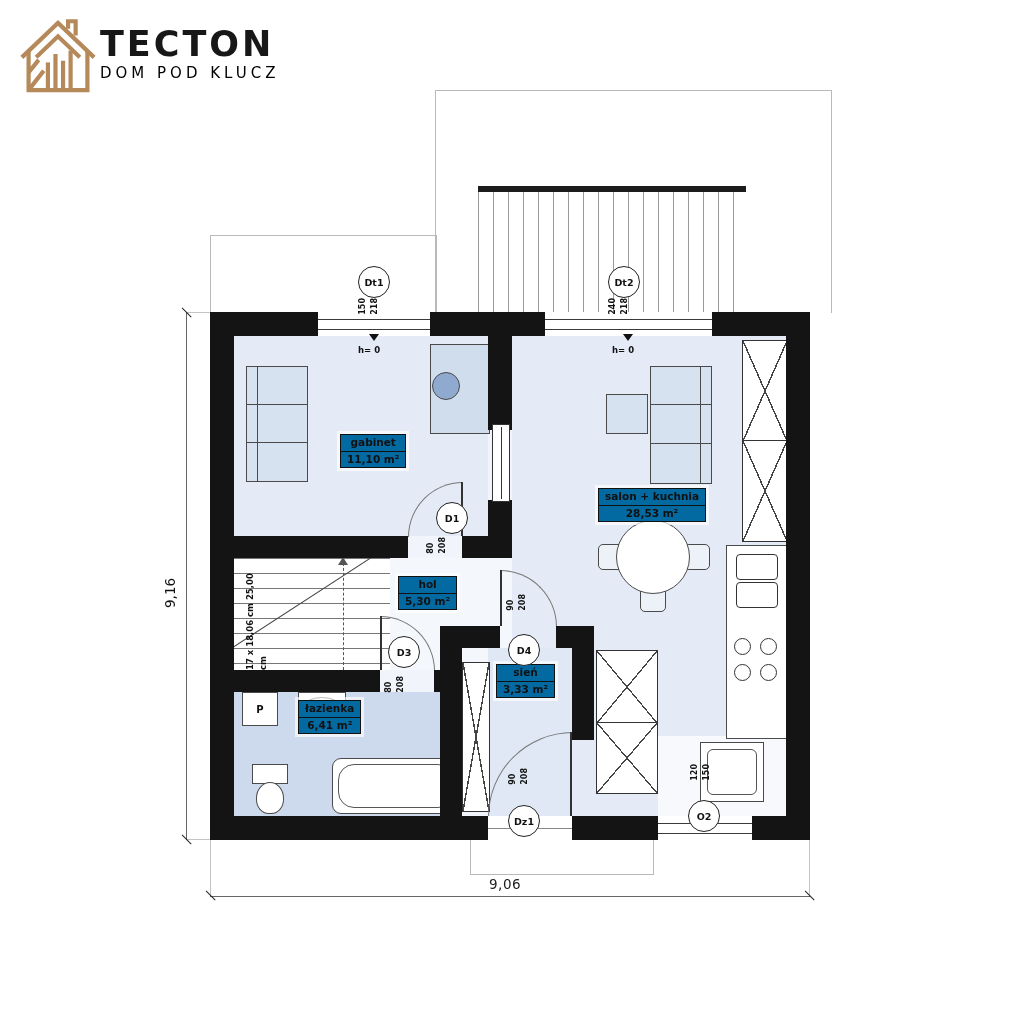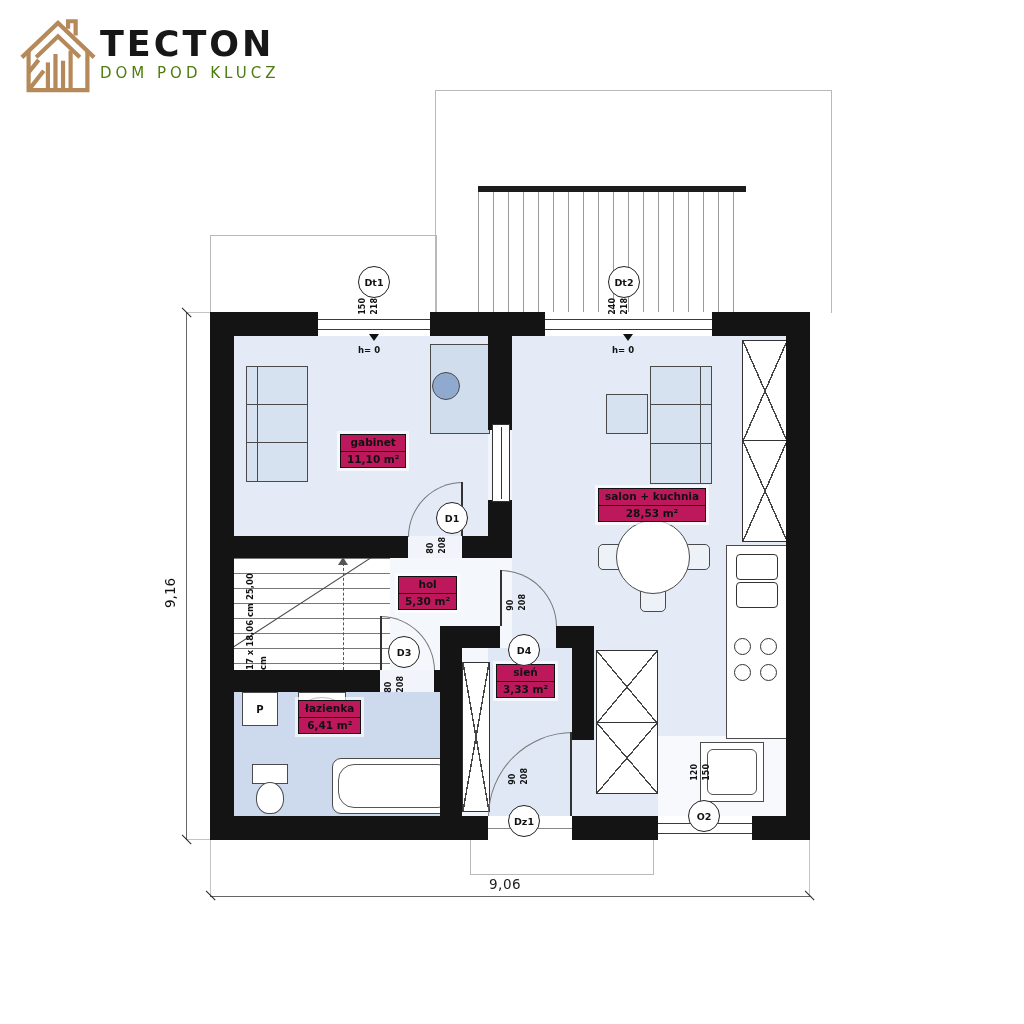--- a/index.html
+++ b/index.html
@@ -8,21 +8,21 @@
   .wall{position:absolute;background:#141414;z-index:10}
   .floor{position:absolute;z-index:1}
   .outline{position:absolute;border:1px solid #b9b9b9;z-index:0;background:transparent}
   .deck{position:absolute;z-index:0;border-top:6px solid #1c1c1c;
         background:repeating-linear-gradient(90deg,#9a9a9a 0 1px,transparent 1px 15px)}
   .win{position:absolute;background:#fff;display:flex;align-items:center;z-index:11}
   .win .glass{flex:1;height:9px;border-top:1px solid #3a3a3a;border-bottom:1px solid #3a3a3a}
   .thresh{position:absolute;background:#fff;z-index:11;display:flex;align-items:center}
   .thresh .line{flex:1;height:1px;background:#888}
   
-  .rlabel{position:absolute;background:#be185d;border:1.5px solid #111;font-weight:bold;text-align:center;
+  .rlabel{position:absolute;background:#0369a1;border:1.5px solid #111;font-weight:bold;text-align:center;
           font-size:10.5px;line-height:1.3;z-index:30;box-shadow:0 0 0 3px rgba(255,255,255,.65);white-space:nowrap}
   .rlabel .nm{padding:1px 6px;border-bottom:1.5px solid #111}
   .rlabel .ar{padding:1px 6px}
   .circ{position:absolute;width:30px;height:30px;background:#fff;border:1.2px solid #222;border-radius:50%;
         display:flex;align-items:center;justify-content:center;font-size:9.5px;font-weight:bold;z-index:31}
   .osize{position:absolute;display:flex;gap:3px;z-index:31}
   .osize span{writing-mode:vertical-rl;transform:rotate(180deg);font-size:8px;font-weight:bold}
   .sill{position:absolute;font-size:8.5px;font-weight:bold;z-index:20;white-space:nowrap}
   .note{position:absolute;writing-mode:vertical-rl;transform:rotate(180deg);font-size:8.5px;font-weight:bold;z-index:20;line-height:1.5}
   .tri{position:absolute;width:0;height:0;border-left:5px solid transparent;border-right:5px solid transparent;
@@ -50,21 +50,21 @@
     border-left:5px solid transparent;border-right:5px solid transparent;border-bottom:8px solid #555}
   
   .dimline{position:absolute;background:#666;z-index:2}
   .dimtick{position:absolute;width:13px;height:1.4px;background:#222;transform:rotate(45deg);z-index:3}
   .dimtext{position:absolute;font-size:13.5px;color:#1c1c1c;z-index:3;letter-spacing:.5px}
   .ext{position:absolute;background:#c4c4c4;z-index:1}
   
   #logo{position:absolute;left:16px;top:12px;display:flex;align-items:center;z-index:50}
   #brand .b1{font-size:35px;font-weight:bold;letter-spacing:3px;color:#171717;line-height:1.05;
              font-family:"DejaVu Sans",sans-serif}
-  #brand .b2{font-size:15px;letter-spacing:4px;color:#4d7c0f;margin-top:2px}
+  #brand .b2{font-size:15px;letter-spacing:4px;color:#000000;margin-top:2px}
   
   #badge{position:absolute;left:921px;top:927px;width:85px;height:85px;border-radius:18px;background:#d4156e;
          display:flex;align-items:center;justify-content:center;z-index:50}
   #badge span{color:#fff;font-size:31px;font-weight:bold;transform:scaleX(.82);letter-spacing:1px}
   
   .slide{position:absolute;width:16px;background:#fff;border:1px solid #333;z-index:12}
   .slide .mid{position:absolute;left:50%;top:2px;bottom:2px;width:1px;background:#333}
 </style>
 </head>
 <body>

